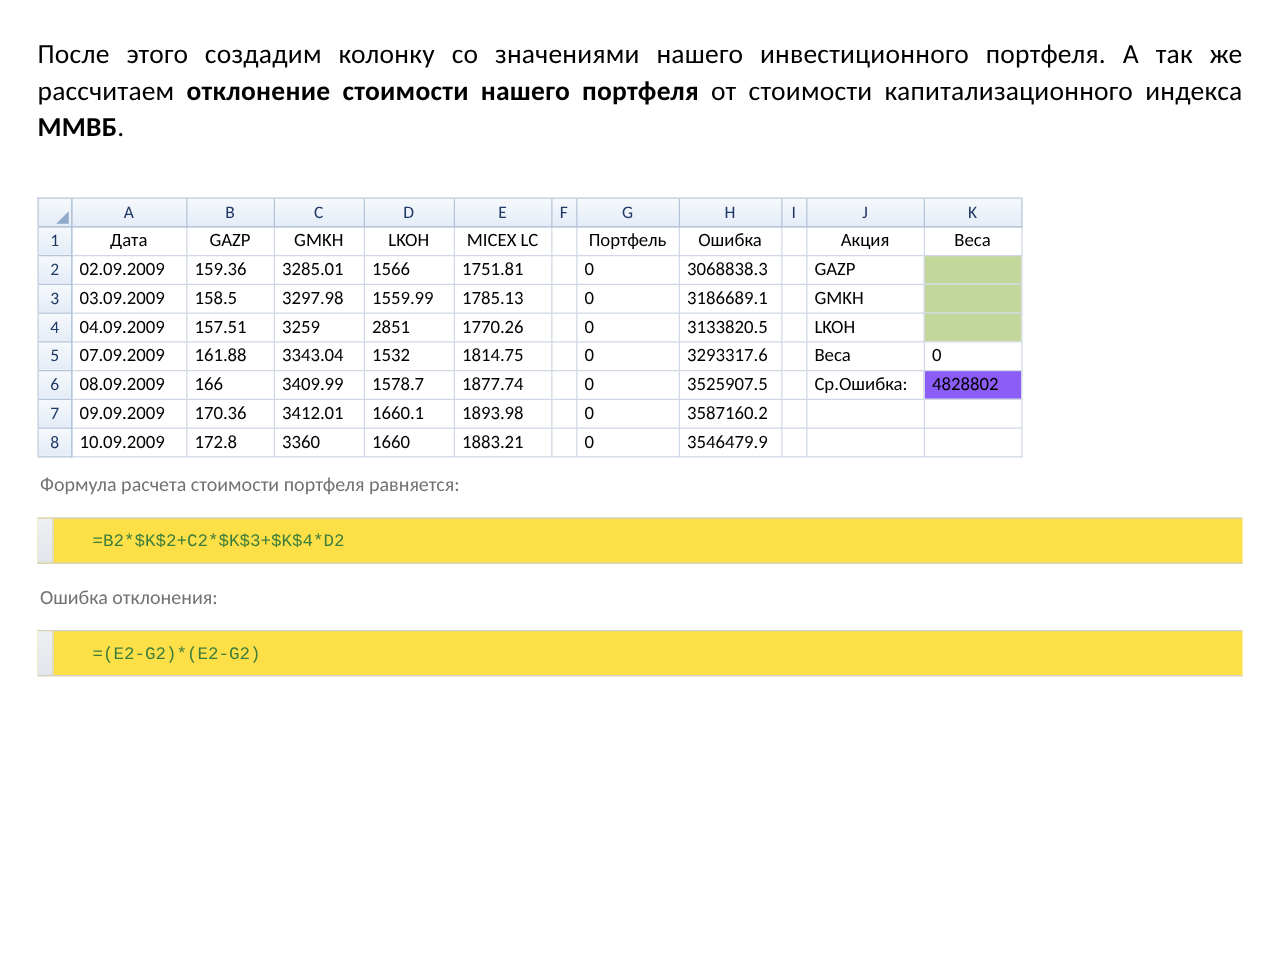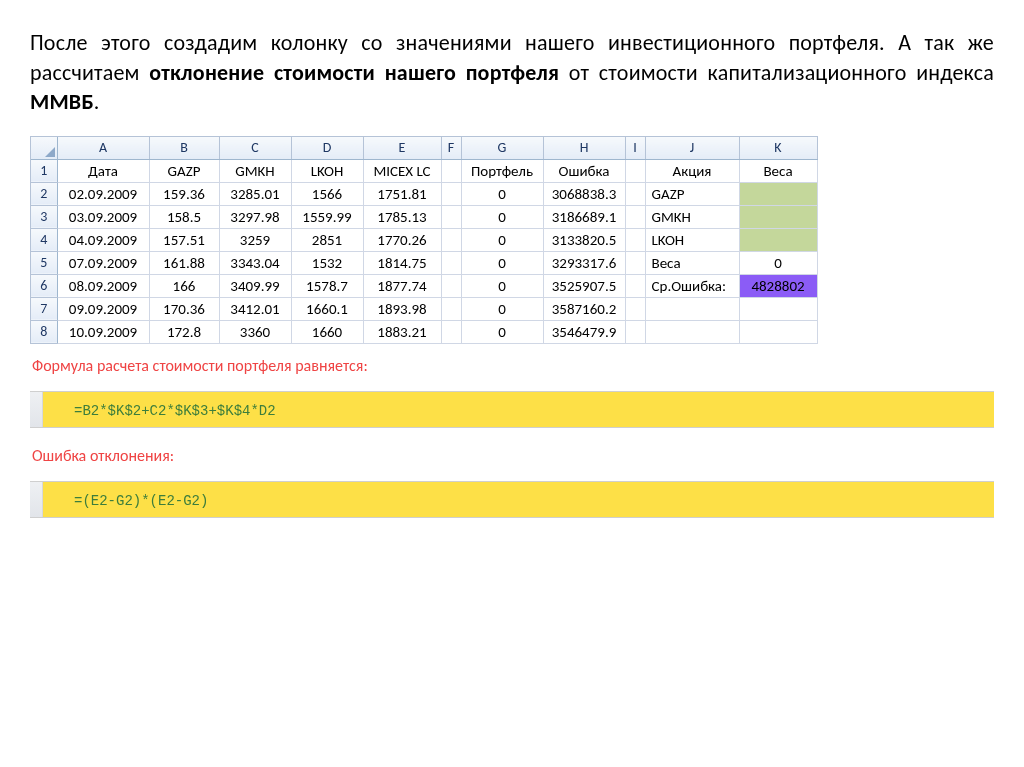--- a/index.html
+++ b/index.html
@@ -8,21 +8,21 @@
     margin: 0;
     padding: 28px 30px;
     color: #000;
     width: 1024px;
     box-sizing: border-box;
   }
   .body-text {
     font-size: 22px;
     line-height: 1.35;
     text-align: justify;
-    margin-bottom: 19px;
+    margin-bottom: 41px;
     letter-spacing: 0.2px;
   }
   .body-text b { font-weight: 700; }
 
   .excel-wrap {
     border-top: 1px solid #b5c3d7;
     border-left: 1px solid #b5c3d7;
     display: inline-block;
     font-family: Calibri, Arial, sans-serif;
   }
@@ -65,31 +65,31 @@
   table.excel td.corner::after {
     content: "";
     position: absolute;
     right: 2px;
     bottom: 2px;
     width: 0; height: 0;
     border-left: 10px solid transparent;
     border-bottom: 10px solid #8ea9c9;
   }
   .hdr { font-weight: 700; text-align: center; }
-  .num { text-align: center; margin-top: 24px; }
+  .num { text-align: left; margin-top: 24px; }
   .txt { text-align: left; }
   .hl-green { background: #c4d79b; }
   .hl-yellow { background: #8b5cf6; }
   .wA{width:92px}.wB{width:70px}.wC{width:72px}.wD{width:72px}.wE{width:78px}
   .wF{width:20px}.wG{width:82px}.wH{width:82px}.wI{width:20px}.wJ{width:94px}.wK{width:78px}
 
   .note {
     font-family: Calibri, Arial, sans-serif;
     font-size: 16px;
-    color: #ef4444;
+    color: #737373;
     margin: 8px 0 16px 2px;
   }
   .formula-block {
     border-top: 1px solid #cfcfcf;
     border-bottom: 1px solid #cfcfcf;
     background: #fde047;
     padding: 8px 0 8px 44px;
     margin: 0 0 18px 0;
     position: relative;
   }

